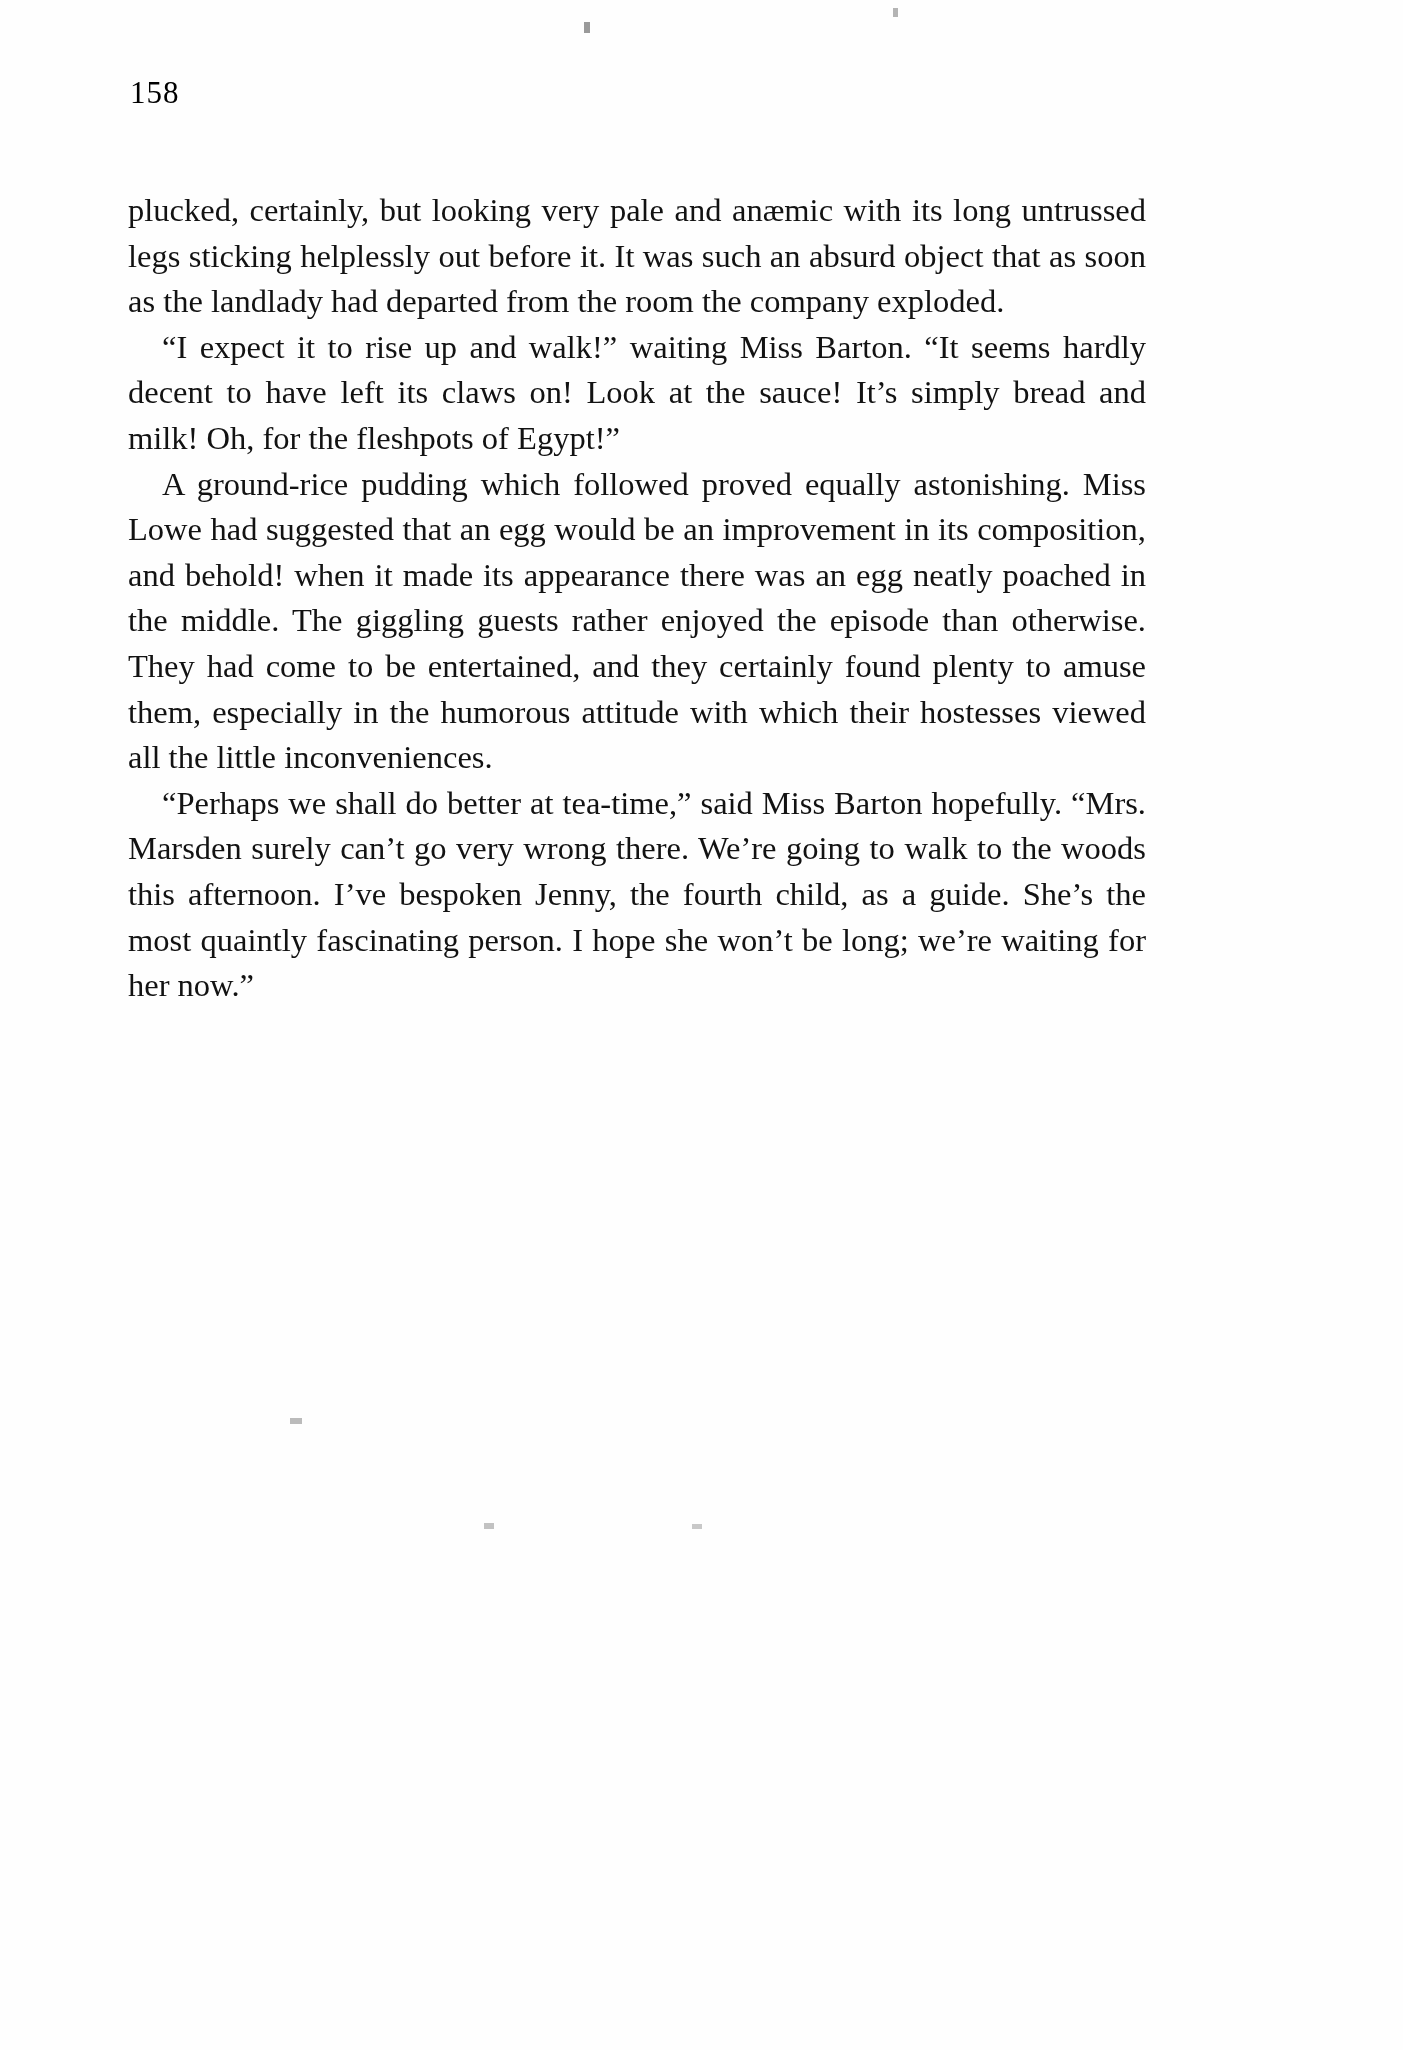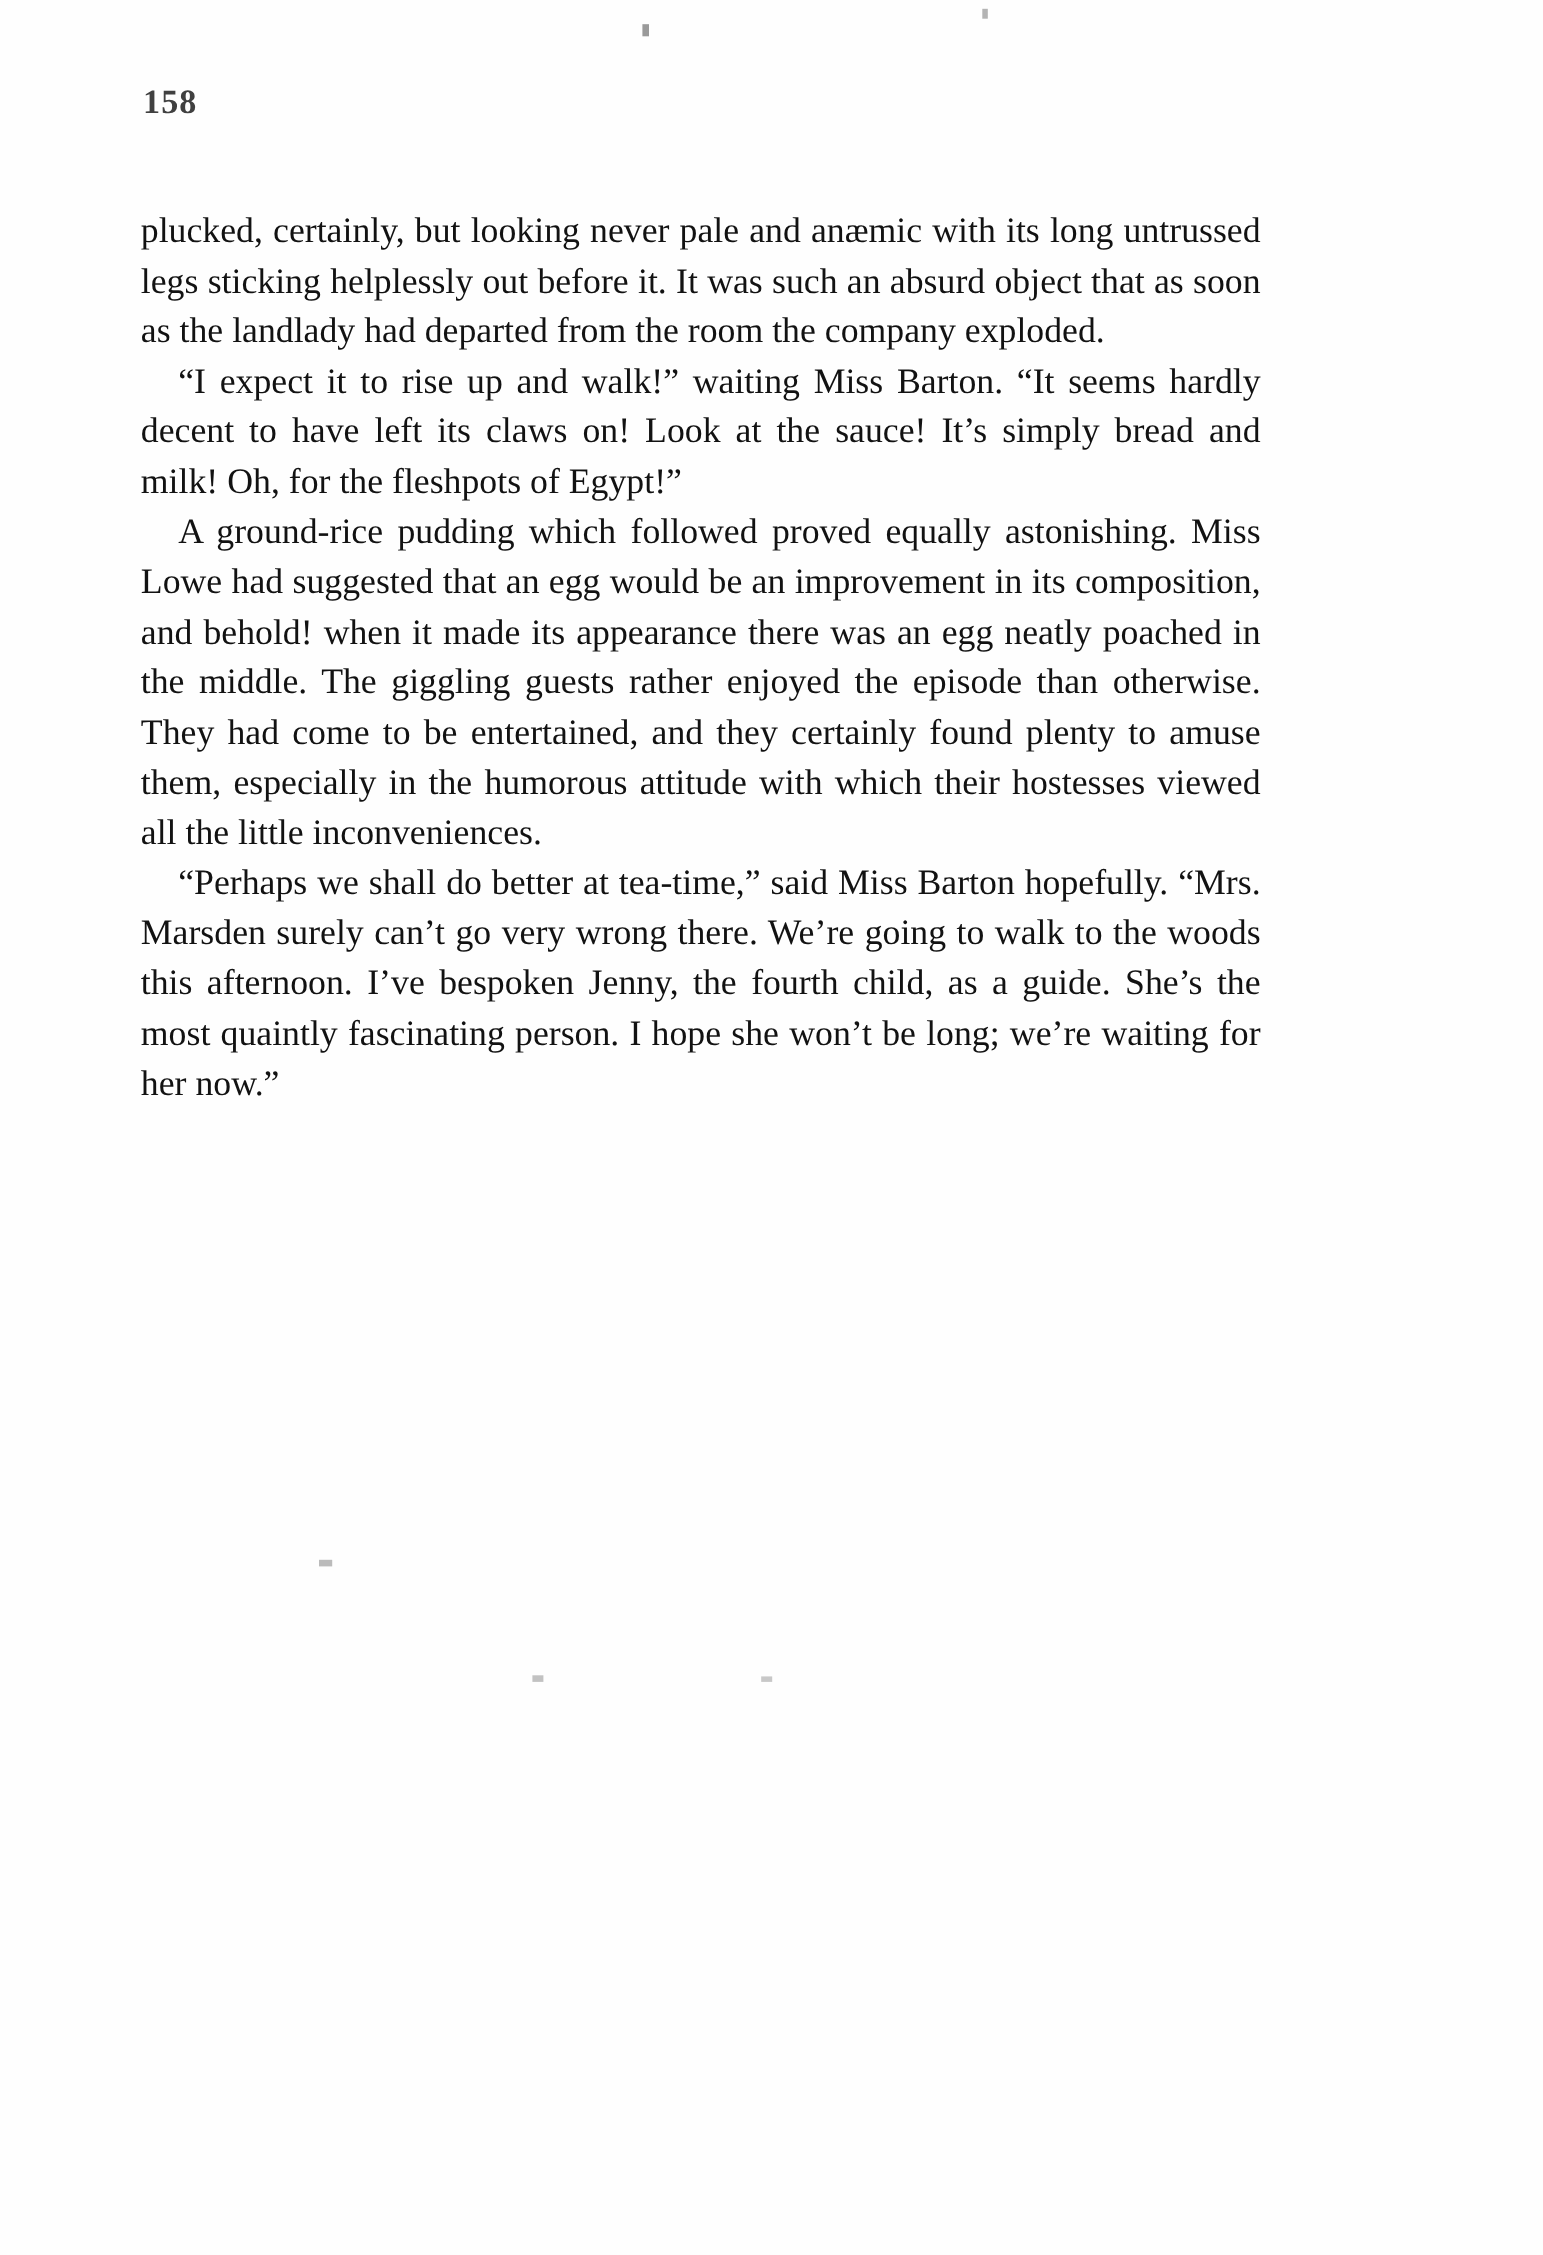--- a/index.html
+++ b/index.html
@@ -28,22 +28,21 @@
     top: 75px;
     width: 1010px;
     display: flex;
     align-items: baseline;
   }
   .folio {
     font-size: 31px;
     letter-spacing: 1px;
     margin-right: 38px;
     font-family: "Liberation Serif", serif;
-    color: #404040;
-    font-weight: bold;
+    color: #000000;
   }
   .running-title {
     font-size: 47px;
     letter-spacing: 1.5px;
     font-family: "Liberation Serif", serif;
     color: #111111;
     white-space: nowrap;
   }
   .body-text {
     position: absolute;
@@ -113,21 +112,21 @@
 <div class="page">
 
   <div class="spine-mark mark-top"></div>
   <div class="spine-mark mark-topright"></div>
 
   <div class="page-header">
     <div class="folio">158</div>
   </div>
 
   <div class="body-text">
-    <p class="no-indent">plucked, certainly, but looking never pale and anæmic with its long untrussed legs sticking helplessly out before it.   It was such an absurd object that as soon as the landlady had departed from the room the company exploded.</p>
+    <p class="no-indent">plucked, certainly, but looking very pale and anæmic with its long untrussed legs sticking helplessly out before it.   It was such an absurd object that as soon as the landlady had departed from the room the company exploded.</p>
     <p>“I expect it to rise up and walk!” waiting Miss Barton.   “It seems hardly decent to have left its claws on!   Look at the sauce!   It’s simply bread and milk!   Oh, for the fleshpots of Egypt!”</p>
     <p>A ground-rice pudding which followed proved equally astonishing.   Miss Lowe had suggested that an egg would be an improvement in its composition, and behold! when it made its appearance there was an egg neatly poached in the middle. The giggling guests rather enjoyed the episode than otherwise.   They had come to be entertained, and they certainly found plenty to amuse them, especially in the humorous attitude with which their hostesses viewed all the little inconveniences.</p>
     <p>“Perhaps we shall do better at tea-time,” said Miss Barton hopefully.   “Mrs. Marsden surely can’t go very wrong there.   We’re going to walk to the woods this afternoon.   I’ve bespoken Jenny, the fourth child, as a guide.   She’s the most quaintly fascinating person.   I hope she won’t be long; we’re waiting for her now.”</p>
   </div>
 
   <div class="spine-mark mark-bottom-left"></div>
   <div class="spine-mark mark-bottom-mid"></div>
   <div class="spine-mark mark-bottom-right"></div>
 
 </div>

